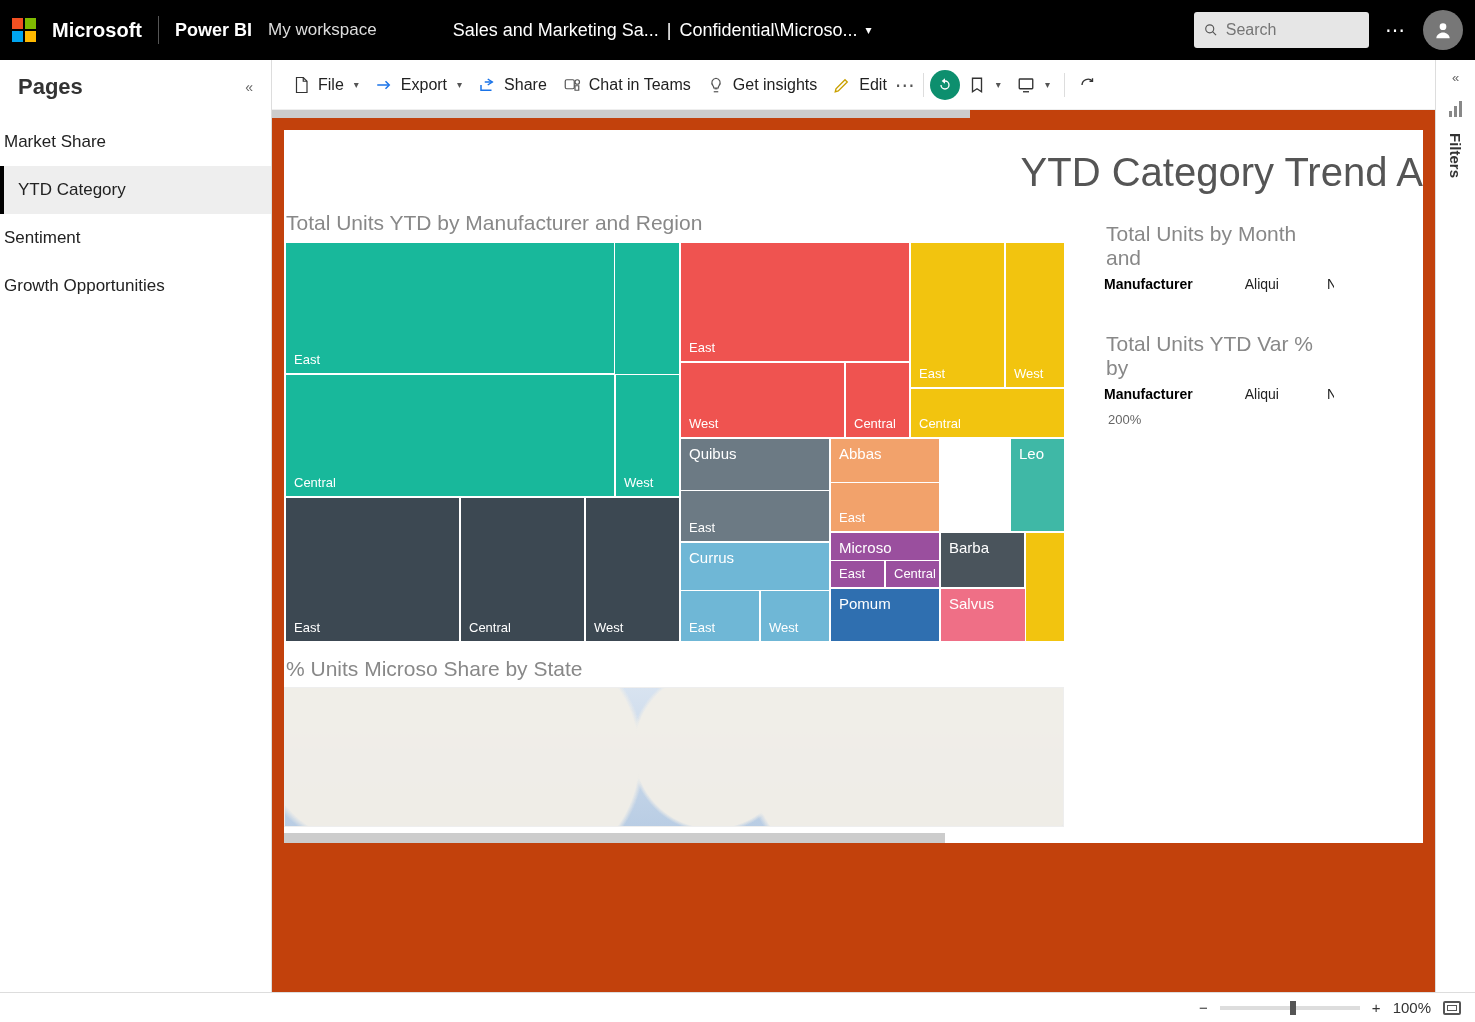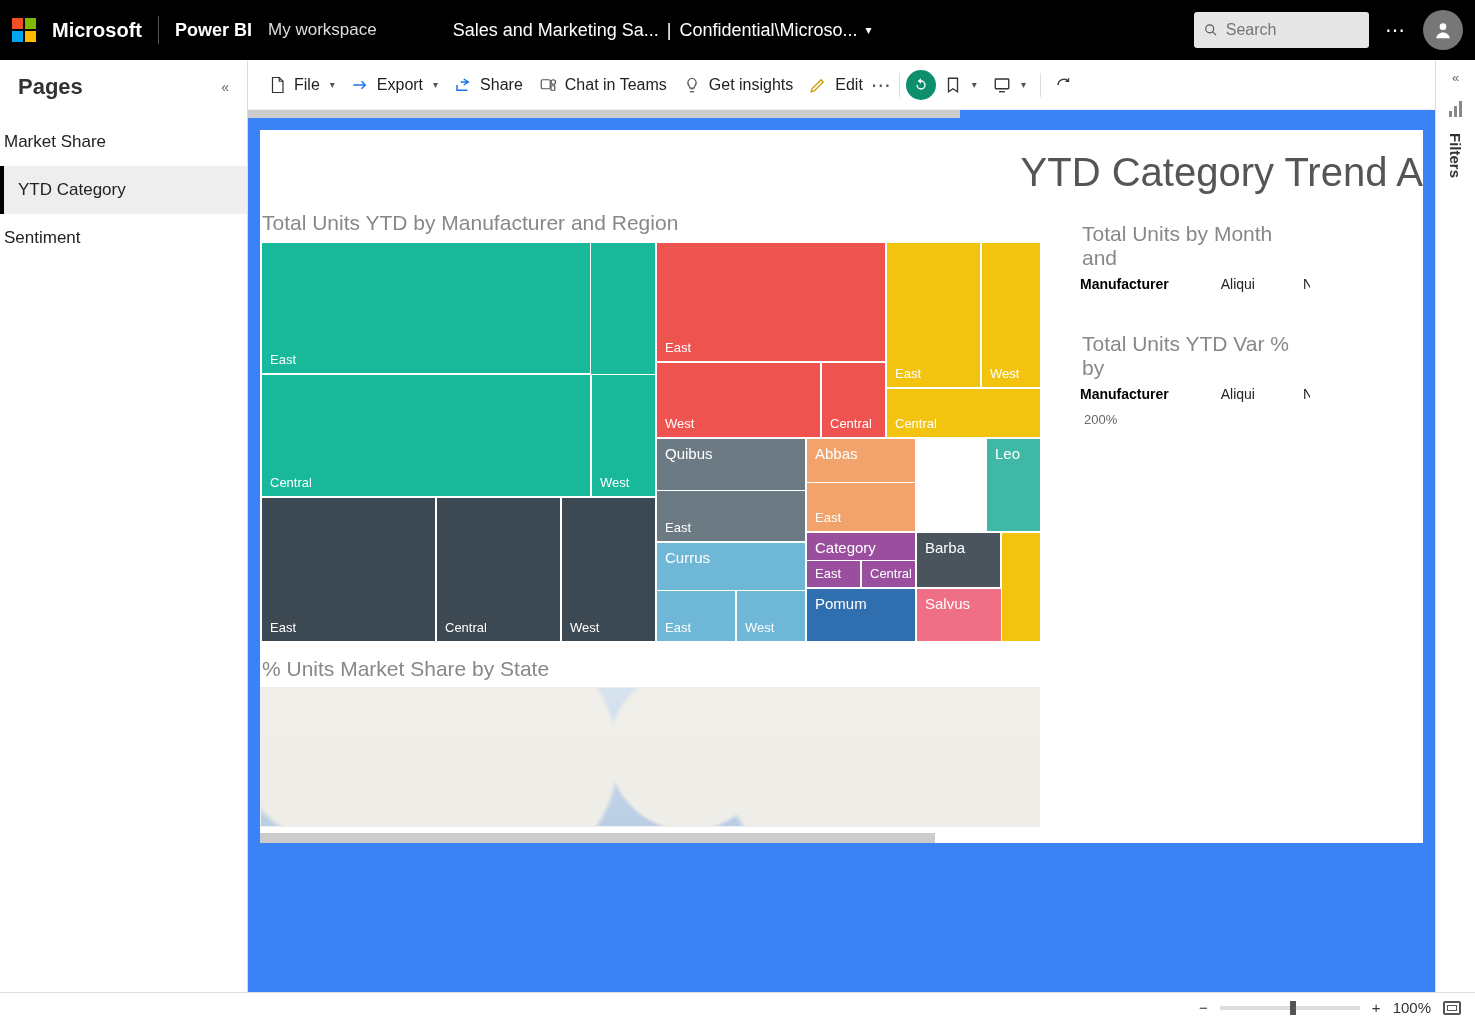--- a/index.html
+++ b/index.html
@@ -18,40 +18,40 @@
 .chev{font-size:12px;}
 .spacer{flex:1}
 .search{background:#e6e6e6; width:175px; height:36px; border-radius:3px; display:flex; align-items:center; gap:8px; padding:0 10px; color:#555;}
 .search input{border:none;background:transparent;outline:none;font-size:16px;width:100%;color:#555}
 .dots3{font-size:20px; letter-spacing:2px; cursor:pointer; color:#fff}
 .avatar{width:40px;height:40px;border-radius:50%;background:#777;display:flex;align-items:center;justify-content:center}
 .avatar svg{width:20px;height:20px;fill:#fff}
 
 
 .body{display:flex;height:calc(100% - 60px - 30px);}
-.pages{width:248px;border-right:1px solid #ddd;padding-top:14px;}
+.pages{width:272px;border-right:1px solid #ddd;padding-top:14px;}
 .pages-hdr{display:flex;align-items:center;justify-content:space-between;padding:0 18px 18px 18px;}
 .pages-hdr h2{font-size:22px;font-weight:600;color:#333}
 .collapse{font-size:14px;color:#666;cursor:pointer}
 .page-item{padding:14px 4px;font-size:17px;color:#222;cursor:pointer}
 .page-item.active{background:#eee;border-left:4px solid #000;padding-left:14px}
 
 .main{flex:1;display:flex;flex-direction:column;min-width:0;}
 
 
 .toolbar{height:50px;border-bottom:1px solid #eee;display:flex;align-items:center;padding:0 12px;color:#222;font-size:16px;flex-shrink:0}
 .tbtn{display:flex;align-items:center;gap:8px;padding:6px 8px;cursor:pointer;border-radius:3px}
 .tbtn svg{width:18px;height:18px}
 .tcaret{font-size:10px;color:#555;margin-left:2px}
 .tool-sep{width:1px;height:24px;background:#ddd;margin:0 6px}
 .round-green{width:30px;height:30px;border-radius:50%;background:#0d8f6e;display:flex;align-items:center;justify-content:center}
 .round-green svg{fill:#fff;width:16px;height:16px}
 
 
-.canvas-wrap{flex:1;overflow:auto;position:relative;background:#3b82f6}
+.canvas-wrap{flex:1;overflow:auto;position:relative;background:#c2410c}
 .scroll-ghost{height:8px;background:#ccc;width:60%;position:sticky;top:0;z-index:2}
 .report{background:#fff;margin:12px;padding:20px 0 0 0;min-width:1050px}
 .report-title{font-size:40px;font-weight:300;color:#555;text-align:right;padding-right:0;white-space:nowrap;overflow:hidden}
 
 .viz-title{font-size:21px;color:#888;margin:16px 0 6px 2px}
 
 
 .treemap{position:relative;width:780px;height:400px;border:1px solid #fff}
 .cell{position:absolute;color:#fff;font-size:15px;padding:6px 8px;overflow:hidden;border:1px solid #fff}
 .cell .lbl{font-weight:400}
@@ -134,20 +134,21 @@
 <div class="body">
 
   <div class="pages">
     <div class="pages-hdr">
       <h2>Pages</h2>
       <span class="collapse">«</span>
     </div>
     <div class="page-item">Market Share</div>
     <div class="page-item active">YTD Category</div>
     <div class="page-item">Sentiment</div>
+    <div class="page-item">Growth Opportunities</div>
   </div>
 
   <div class="main">
 
     <div class="toolbar">
       <div class="tbtn">
         <svg viewBox="0 0 24 24" fill="none" stroke="#333" stroke-width="1.6">
             <path d="M6 2h9l5 5v15H6z"></path>
             <path d="M15 2v5h5"></path>
           </svg>
@@ -285,21 +286,21 @@
             </div>
           <div class="cell sub" style="background:#6fb7d6;left:475px;top:348px;width:70px;height:52px">
               <span class="lbl">West</span>
             </div>
 
           <div class="cell" style="background:#f2a26b;left:545px;top:196px;width:110px;height:94px"><span class="lbl">Abbas</span></div>
           <div class="cell sub" style="background:#f2a26b;left:545px;top:240px;width:110px;height:50px">
               <span class="lbl">East</span>
             </div>
 
-          <div class="cell" style="background:#9a4f9e;left:545px;top:290px;width:110px;height:56px"><span class="lbl">Category</span></div>
+          <div class="cell" style="background:#9a4f9e;left:545px;top:290px;width:110px;height:56px"><span class="lbl">Microso</span></div>
           <div class="cell sub" style="background:#9a4f9e;left:545px;top:318px;width:55px;height:28px;font-size:11px">
               <span class="lbl">East</span>
             </div>
           <div class="cell sub" style="background:#9a4f9e;left:600px;top:318px;width:55px;height:28px;font-size:11px">
               <span class="lbl">Central</span>
             </div>
 
           <div class="cell" style="background:#2f6fb0;left:545px;top:346px;width:110px;height:54px"><span class="lbl">Pomum</span></div>
 
 
@@ -326,21 +327,21 @@
           <div class="legend">
             <b>Manufacturer</b>
             <span class="dot" style="background:#18b89b"></span>
             <span>Aliqui</span>
             <span class="dot" style="background:#3c4852"></span>
             <span>N</span>
           </div>
           <div style="font-size:13px;color:#666;margin-left:4px">200%</div>
         </div>
 
-        <div class="viz-title">% Units Market Share by State</div>
+        <div class="viz-title">% Units Microso Share by State</div>
         <div class="mapbox"></div>
 
         <div class="hscroll" style="margin-top:6px"></div>
       </div>
     </div>
   </div>
 
   <div class="filters-rail">
     <span style="font-size:13px;color:#666">«</span>
     <div class="bars">

